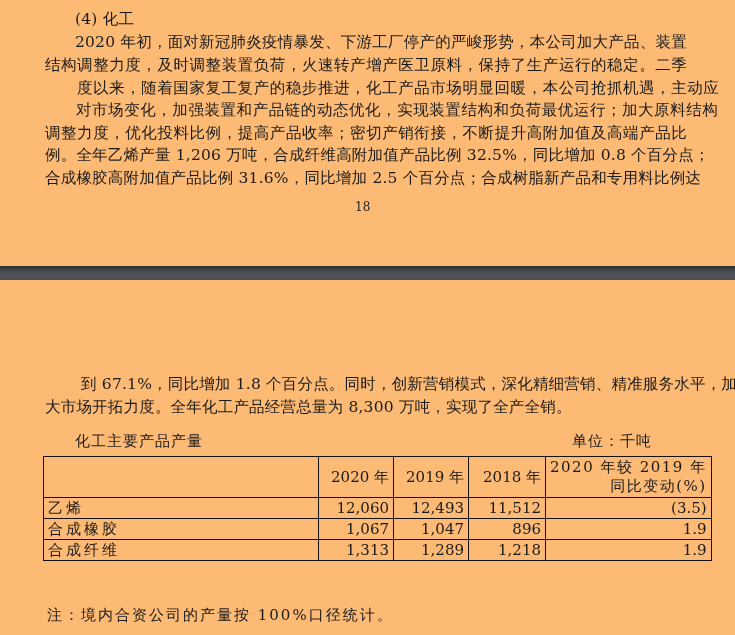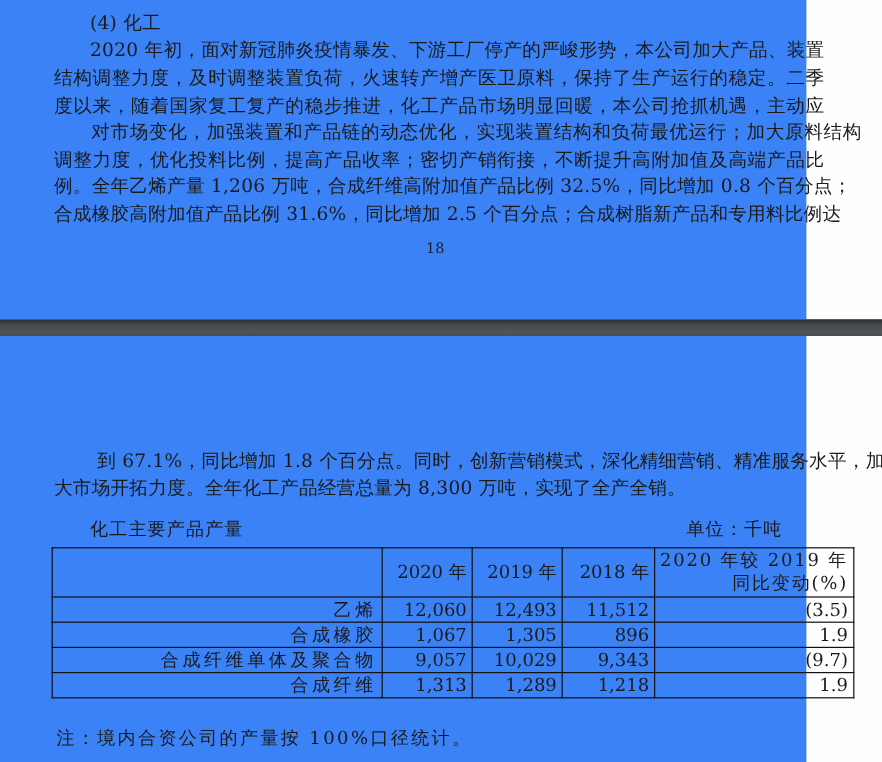--- a/index.html
+++ b/index.html
@@ -1,21 +1,21 @@
 <!DOCTYPE html>
 <html><head>
 <meta charset="utf-8">
 <style>
   html, body { margin: 0; padding: 0; }
   body {
     width: 735px; height: 635px; overflow: hidden; position: relative;
     background: #fefefe; color: #1a1a1a;
     font-family: "DejaVu Serif", "Liberation Serif", serif;
   }
-  .page { position: absolute; left: 0; width: 672px; background: #3b82f6; }
+  .page { position: absolute; left: 0; width: 735px; background: #fdba74; }
   .page-top { top: 0; height: 266px; }
   .page-bottom { top: 280px; height: 355px; }
   .separator {
     position: absolute; left: 0; top: 266px; width: 735px; height: 14px;
     background: linear-gradient(#2d3033 0%, #464a4d 35%, #505457 70%, #4a4e51 100%);
   }
   .line {
     position: absolute; left: 45px; width: 642px; font-size: 15.5px;
     line-height: 22px; white-space: nowrap; letter-spacing: 0.2px;
     text-align: justify; text-align-last: justify;
@@ -26,38 +26,38 @@
     position: absolute; top: 200px; left: 355px; font-size: 12px; color: #222;
   }
   .table-caption { position: absolute; top: 432px; left: 75px; font-size: 15px; letter-spacing: 1px; }
   .table-unit { position: absolute; top: 432px; left: 572px; font-size: 15px; letter-spacing: 1px; font-family: Liberation Serif, serif; }
   table.data {
     position: absolute; top: 456px; left: 43px; border-collapse: collapse;
     font-size: 15px;
   }
   table.data td, table.data th {
     border: 1.5px solid #111; padding: 0 4px; height: 20px; line-height: 19px;
-    font-weight: normal; white-space: nowrap; text-align: right;
+    font-weight: normal; white-space: nowrap;
   }
   table.data th { height: 40px; text-align: right; vertical-align: middle; }
   th.change-head { line-height: 19px; text-align: right; letter-spacing: 1.5px; }
   td.name { text-align: left; letter-spacing: 3px; }
   td.num { text-align: right; }
   col.c0 { width: 275px; } col.c1 { width: 75px; } col.c2 { width: 75px; }
   col.c3 { width: 77px; } col.c4 { width: 145px; }
   .note { position: absolute; top: 606px; left: 47px; font-size: 15px; letter-spacing: 2px; }
 </style>
 </head>
 <body>
 
 <div class="page page-top">
   <div class="line heading" style="top:8px;">(4) 化工</div>
   <div class="line indent" style="top:31px;">2020 年初，面对新冠肺炎疫情暴发、下游工厂停产的严峻形势，本公司加大产品、装置</div>
   <div class="line" style="top:54px;">结构调整力度，及时调整装置负荷，火速转产增产医卫原料，保持了生产运行的稳定。二季</div>
-  <div class="line" style="top:77px;">度以来，随着国家复工复产的稳步推进，化工产品市场明显回暖，本公司抢抓机遇，主动应</div>
+  <div class="line" style="top:77px;margin-left:32px;">度以来，随着国家复工复产的稳步推进，化工产品市场明显回暖，本公司抢抓机遇，主动应</div>
   <div class="line" style="top:99px;margin-left:31px;">对市场变化，加强装置和产品链的动态优化，实现装置结构和负荷最优运行；加大原料结构</div>
   <div class="line" style="top:122px;">调整力度，优化投料比例，提高产品收率；密切产销衔接，不断提升高附加值及高端产品比</div>
   <div class="line" style="top:144px;">例。全年乙烯产量 1,206 万吨，合成纤维高附加值产品比例 32.5%，同比增加 0.8 个百分点；</div>
   <div class="line" style="top:167px;">合成橡胶高附加值产品比例 31.6%，同比增加 2.5 个百分点；合成树脂新产品和专用料比例达</div>
   <div class="page-number">18</div>
 </div>
 
 <div class="separator"></div>
 
 <div class="page page-bottom"></div>
@@ -92,30 +92,23 @@
     <tr>
       <td class="name">乙烯</td>
       <td class="num">12,060</td>
       <td class="num">12,493</td>
       <td class="num">11,512</td>
       <td class="num">(3.5)</td>
     </tr>
     <tr>
       <td class="name">合成橡胶</td>
       <td class="num">1,067</td>
-      <td class="num">1,305</td>
+      <td class="num">1,047</td>
       <td class="num">896</td>
       <td class="num">1.9</td>
-    </tr>
-    <tr>
-      <td class="name">合成纤维单体及聚合物</td>
-      <td class="num">9,057</td>
-      <td class="num">10,029</td>
-      <td class="num">9,343</td>
-      <td class="num">(9.7)</td>
     </tr>
     <tr>
       <td class="name">合成纤维</td>
       <td class="num">1,313</td>
       <td class="num">1,289</td>
       <td class="num">1,218</td>
       <td class="num">1.9</td>
     </tr>
   </tbody>
 </table>

